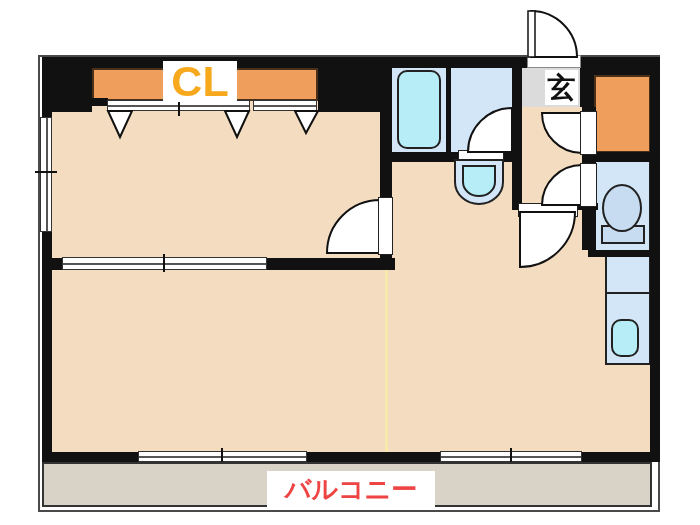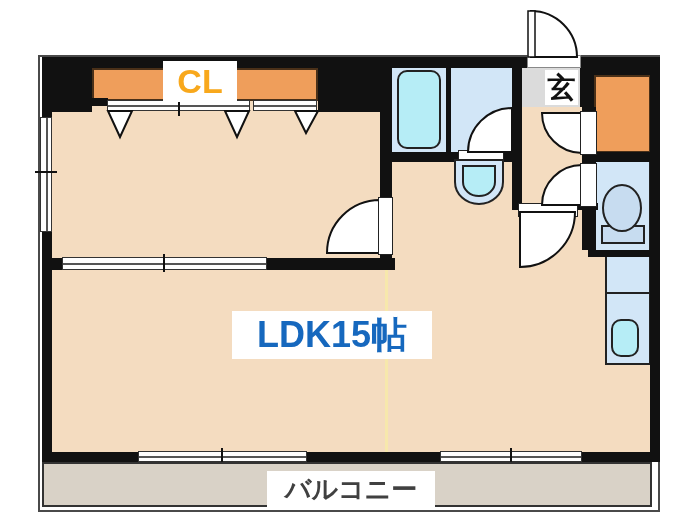--- a/index.html
+++ b/index.html
@@ -125,18 +125,17 @@
     <path d="M10,8 L42,8 L42,24 A16,14 0 0 1 10,24 Z" fill="#B6EDF6" stroke="#222" stroke-width="2"></path>
   </svg>
 
   <svg style="left:596px;top:182px;" width="54" height="64" viewBox="0 0 54 64">
     <rect x="6" y="44" width="42" height="17" fill="#C7DCF0" stroke="#222" stroke-width="2"></rect>
     <ellipse cx="26" cy="26" rx="19" ry="23" fill="#C7DCF0" stroke="#222" stroke-width="2"></ellipse>
   </svg>
 
   <div class="balcony" style="left:42px;top:462px;width:610px;height:45px;"></div>
 
-  <div class="lbl" style="left:163px;top:61px;width:74px;height:40px;font-size:34px;font-weight:700;color:#F8A81C;">CL</div>
-  <div class="lbl" style="left:232px;top:311px;width:200px;height:48px;font-size:36px;">LDK15帖</div>
+  <div class="lbl" style="left:163px;top:61px;width:74px;height:40px;font-size:43px;font-weight:700;color:#F8A81C;">CL</div>
   <div class="lbl" style="left:545px;top:70px;width:33px;height:35px;font-size:28px;font-weight:700;color:#111;">玄</div>
-  <div class="lbl" style="left:267px;top:471px;width:168px;height:36px;font-size:26px;font-weight:600;color:#404040;">バルコニー</div>
+  <div class="lbl" style="left:267px;top:471px;width:168px;height:36px;font-size:26px;font-weight:600;color:#ef4444;">バルコニー</div>
 
 </div>
 
 </body></html>

